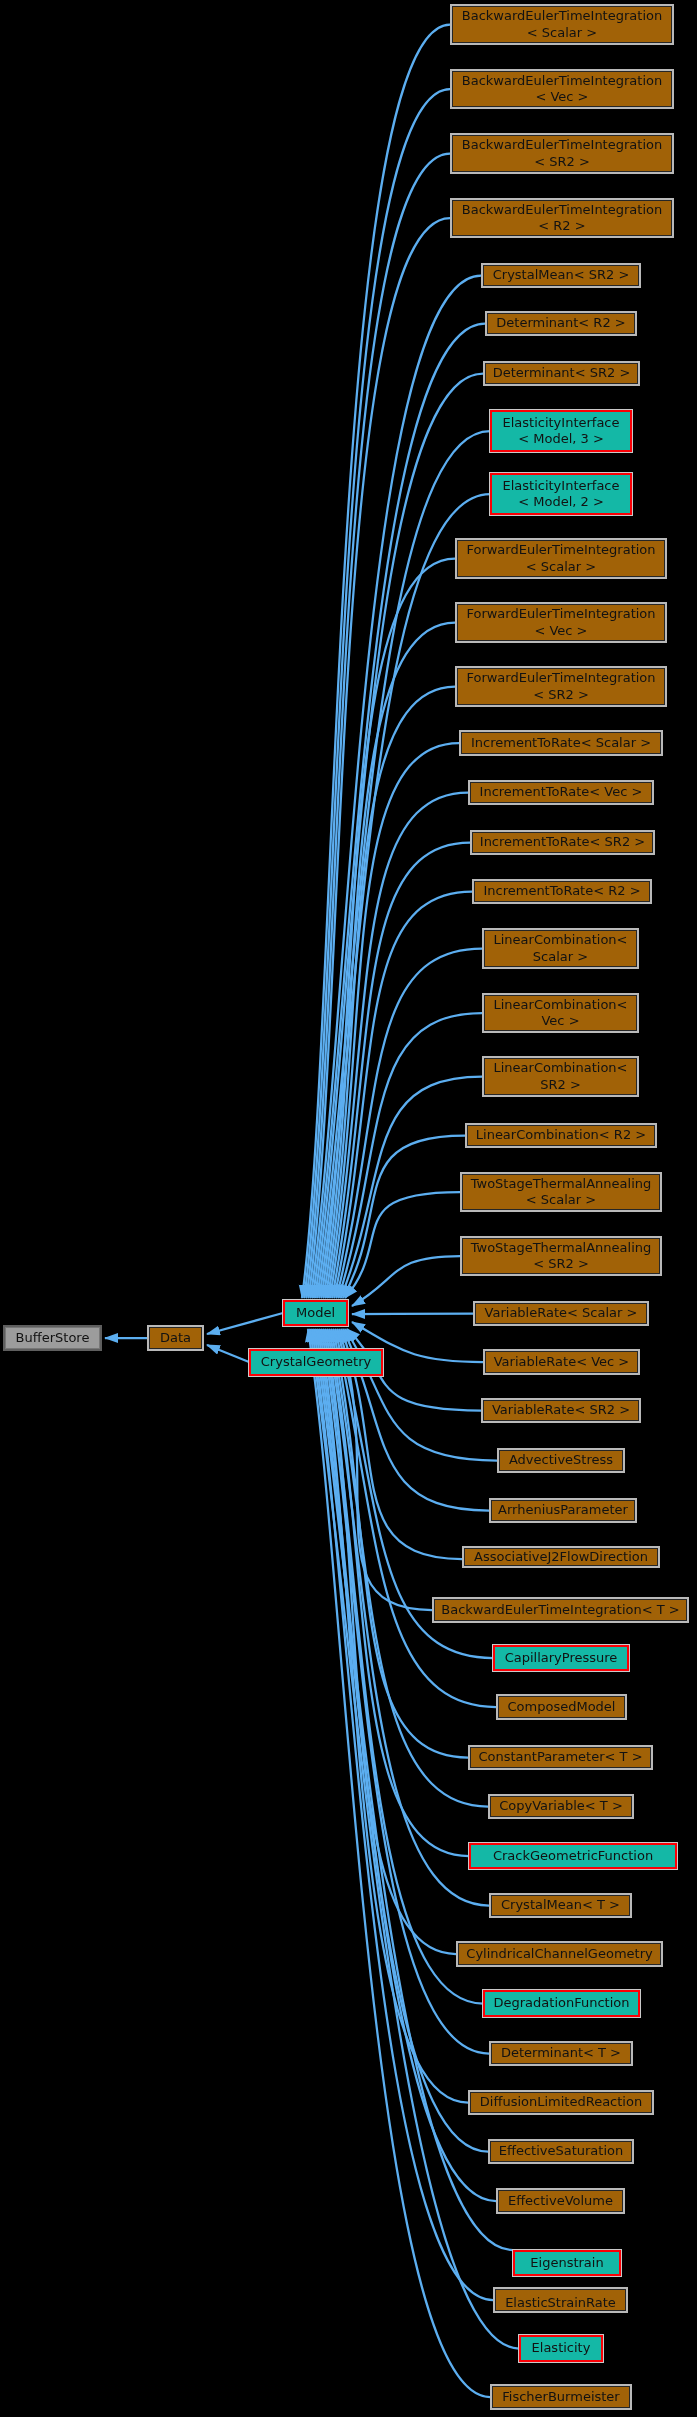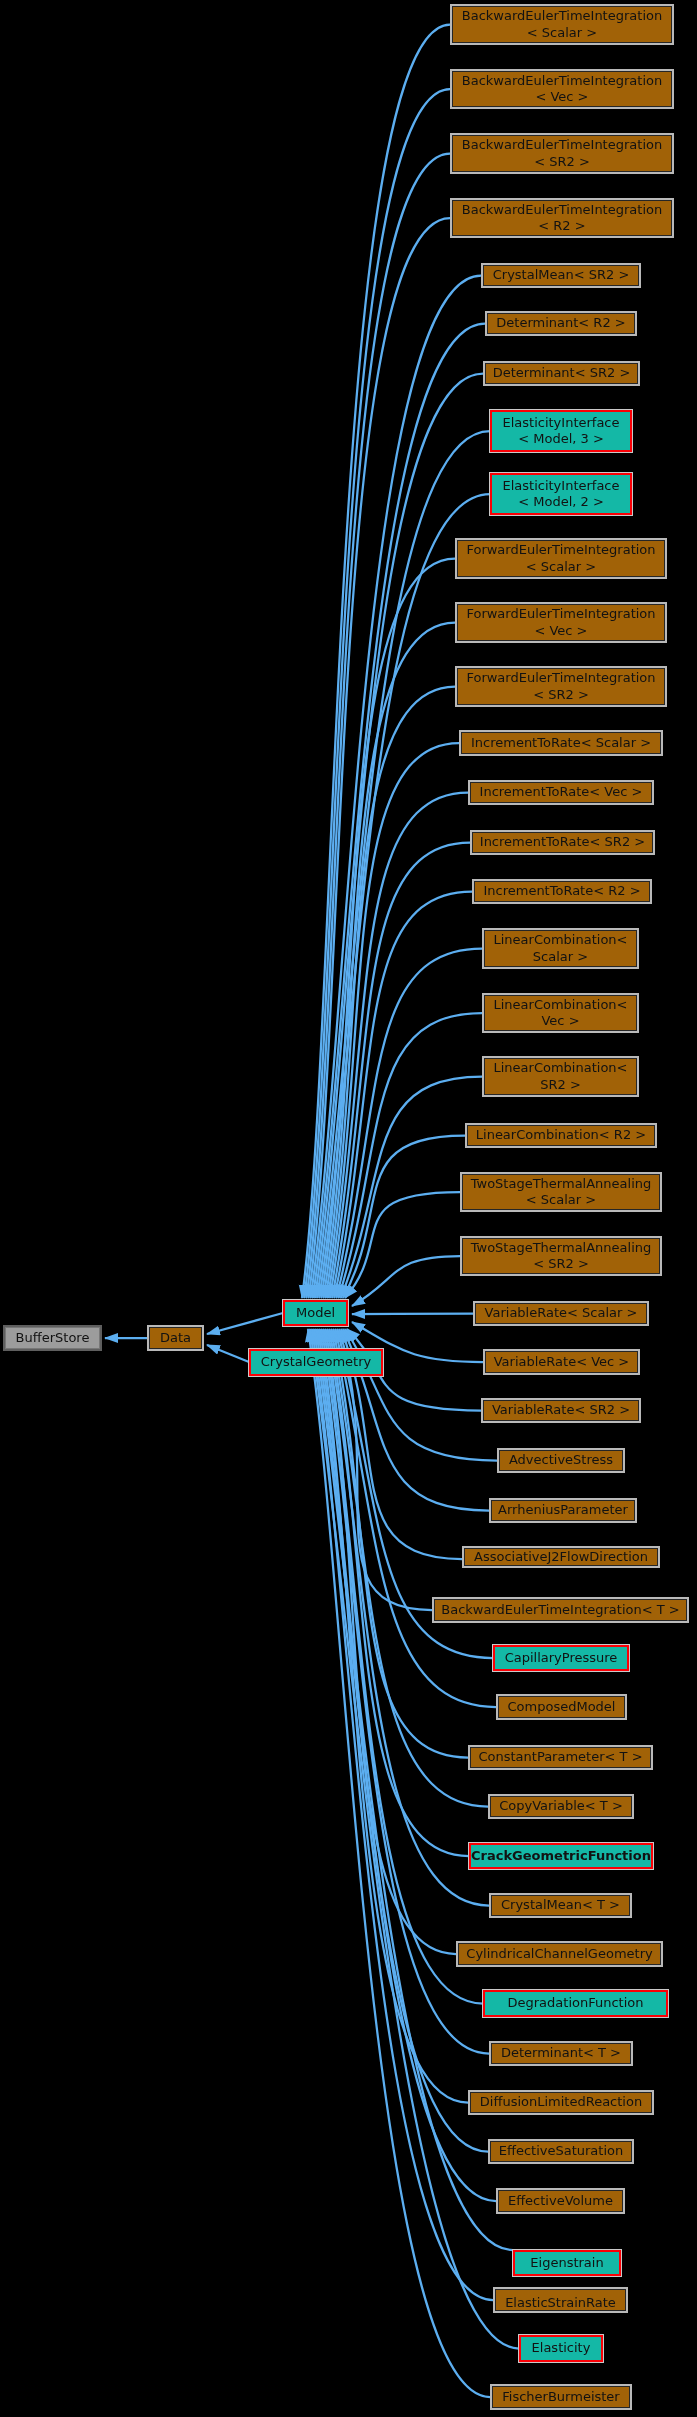--- a/index.html
+++ b/index.html
@@ -122,24 +122,24 @@
       <div class="node white" style="left: 483px; top: 1349px; width: 157px; height: 26px;"><span>VariableRate&lt; Vec &gt;</span></div>
       <div class="node white" style="left: 481px; top: 1398px; width: 160px; height: 25px;"><span>VariableRate&lt; SR2 &gt;</span></div>
       <div class="node white" style="left: 497px; top: 1448px; width: 128px; height: 25px;"><span>AdvectiveStress</span></div>
       <div class="node white" style="left: 489px; top: 1498px; width: 148px; height: 25px;"><span>ArrheniusParameter</span></div>
       <div class="node white" style="left: 462px; top: 1546px; width: 198px; height: 22px;"><span>AssociativeJ2FlowDirection</span></div>
       <div class="node white" style="left: 432px; top: 1597px; width: 257px; height: 26px;"><span>BackwardEulerTimeIntegration&lt; T &gt;</span></div>
       <div class="node red" style="left: 493px; top: 1645px; width: 136px; height: 26px;"><span>CapillaryPressure</span></div>
       <div class="node white" style="left: 496px; top: 1694px; width: 131px; height: 26px;"><span>ComposedModel</span></div>
       <div class="node white" style="left: 468px; top: 1745px; width: 185px; height: 25px;"><span>ConstantParameter&lt; T &gt;</span></div>
       <div class="node white" style="left: 488px; top: 1794px; width: 146px; height: 25px;"><span>CopyVariable&lt; T &gt;</span></div>
-      <div class="node red" style="left: 469px; top: 1843px; width: 184px; height: 26px; font-weight: bold;"><span>CrackGeometricFunction</span></div>
+      <div class="node red" style="left: 469px; top: 1843px; width: 208px; height: 26px;"><span>CrackGeometricFunction</span></div>
       <div class="node white" style="left: 489px; top: 1893px; width: 143px; height: 25px;"><span>CrystalMean&lt; T &gt;</span></div>
       <div class="node white" style="left: 456px; top: 1941px; width: 207px; height: 26px;"><span>CylindricalChannelGeometry</span></div>
-      <div class="node red" style="left: 483px; top: 1990px; width: 185px; height: 27px;"><span>DegradationFunction</span></div>
+      <div class="node red" style="left: 483px; top: 1990px; width: 157px; height: 27px;"><span>DegradationFunction</span></div>
       <div class="node white" style="left: 489px; top: 2041px; width: 144px; height: 25px;"><span>Determinant&lt; T &gt;</span></div>
       <div class="node white" style="left: 468px; top: 2090px; width: 186px; height: 25px;"><span>DiffusionLimitedReaction</span></div>
       <div class="node white" style="left: 488px; top: 2139px; width: 146px; height: 25px;"><span>EffectiveSaturation</span></div>
       <div class="node white" style="left: 496px; top: 2188px; width: 129px; height: 26px;"><span>EffectiveVolume</span></div>
       <div class="node red" style="left: 513px; top: 2237px; width: 108px; height: 26px; margin-top: 13px;"><span>Eigenstrain</span></div>
       <div class="node white" style="left: 493px; top: 2287px; width: 135px; height: 26px; align-items: flex-end;"><span>ElasticStrainRate</span></div>
       <div class="node red" style="left: 519px; top: 2335px; width: 84px; height: 27px;"><span>Elasticity</span></div>
       <div class="node white" style="left: 490px; top: 2384px; width: 142px; height: 26px;"><span>FischerBurmeister</span></div>
     </div>
 </div>

